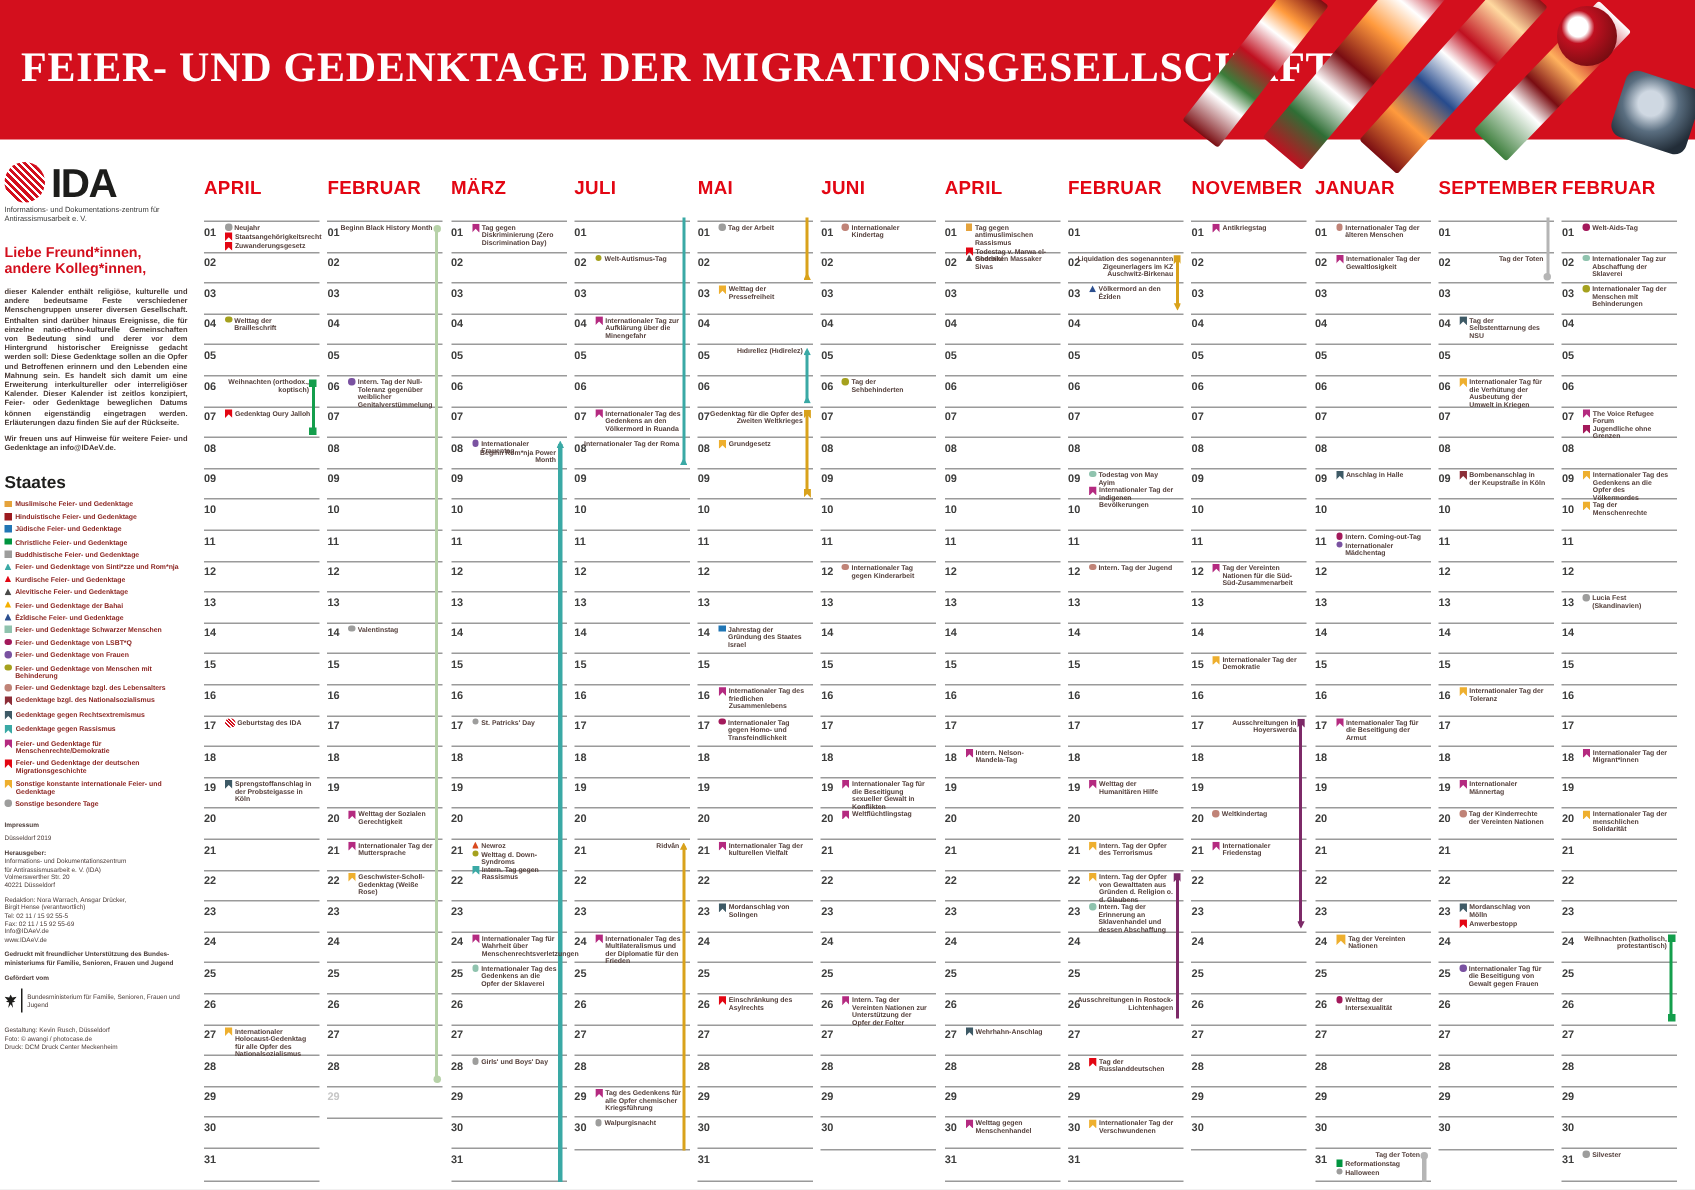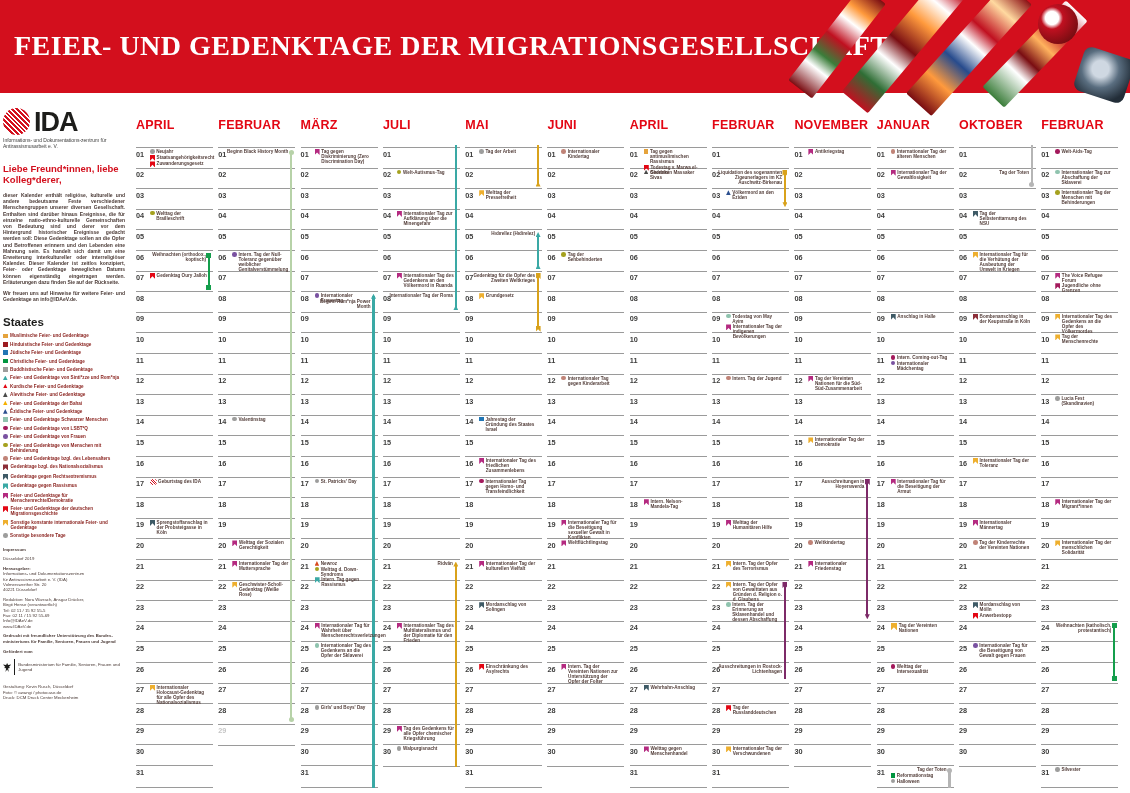--- a/index.html
+++ b/index.html
@@ -89,21 +89,21 @@
     <div class="bead"></div>
     <div class="bead2"></div>
   </div>
 
   <div class="sidebar">
     <div class="logo-row">
       <div class="logo-ball"></div>
       <div class="logo-text">IDA</div>
     </div>
     <div class="org-sub">Informations- und Dokumentations-zentrum für Antirassismusarbeit e. V.</div>
-    <div class="greet">Liebe Freund*innen, liebe Kolleg*derer,</div>
+    <div class="greet">Liebe Freund*innen, andere Kolleg*innen,</div>
     <div class="para">dieser Kalender enthält religiöse, kulturelle und andere bedeutsame Feste verschiedener Menschengruppen unserer diversen Gesellschaft. Enthalten sind darüber hinaus Ereignisse, die für einzelne natio-ethno-kulturelle Gemeinschaften von Bedeutung sind und derer vor dem Hintergrund historischer Ereignisse gedacht werden soll: Diese Gedenktage sollen an die Opfer und Betroffenen erinnern und den Lebenden eine Mahnung sein. Es handelt sich damit um eine Erweiterung interkultureller oder interreligiöser Kalender. Dieser Kalender ist zeitlos konzipiert, Feier- oder Gedenktage beweglichen Datums können eigenständig eingetragen werden. Erläuterungen dazu finden Sie auf der Rückseite.</div>
     <div class="para note">Wir freuen uns auf Hinweise für weitere Feier- und Gedenktage an info@IDAeV.de.</div>
     <div class="legend-h">Staates</div>
     <div id="legend">
         <div class="legend-item">
           <span class="ic square" style="background: rgb(229, 163, 60);"></span>
           <span>Muslimische Feier- und Gedenktage</span>
         </div>
         <div class="legend-item">
           <span class="ic square" style="background: rgb(156, 27, 32);"></span>
@@ -1695,21 +1695,21 @@
               <span>Reformationstag</span>
             </div>
             <div class="erow">
               <span class="ic circle" style="background: rgb(157, 157, 156);"></span>
               <span>Halloween</span>
             </div>
           </div>
         </div>
       </div>
       <div class="month">
-        <div class="m-head">OKTOBER</div>
+        <div class="m-head">SEPTEMBER</div>
         <div class="days" style="height: 640.6px;">
           <div class="day" style="top: 0px; height: 20.6px;">
             <span class="dnum">01</span>
           </div>
           <div class="day" style="top: 20.6px; height: 20.6px;">
             <span class="dnum">02</span>
           </div>
           <div class="day" style="top: 41.2px; height: 20.6px;">
             <span class="dnum">03</span>
           </div>

